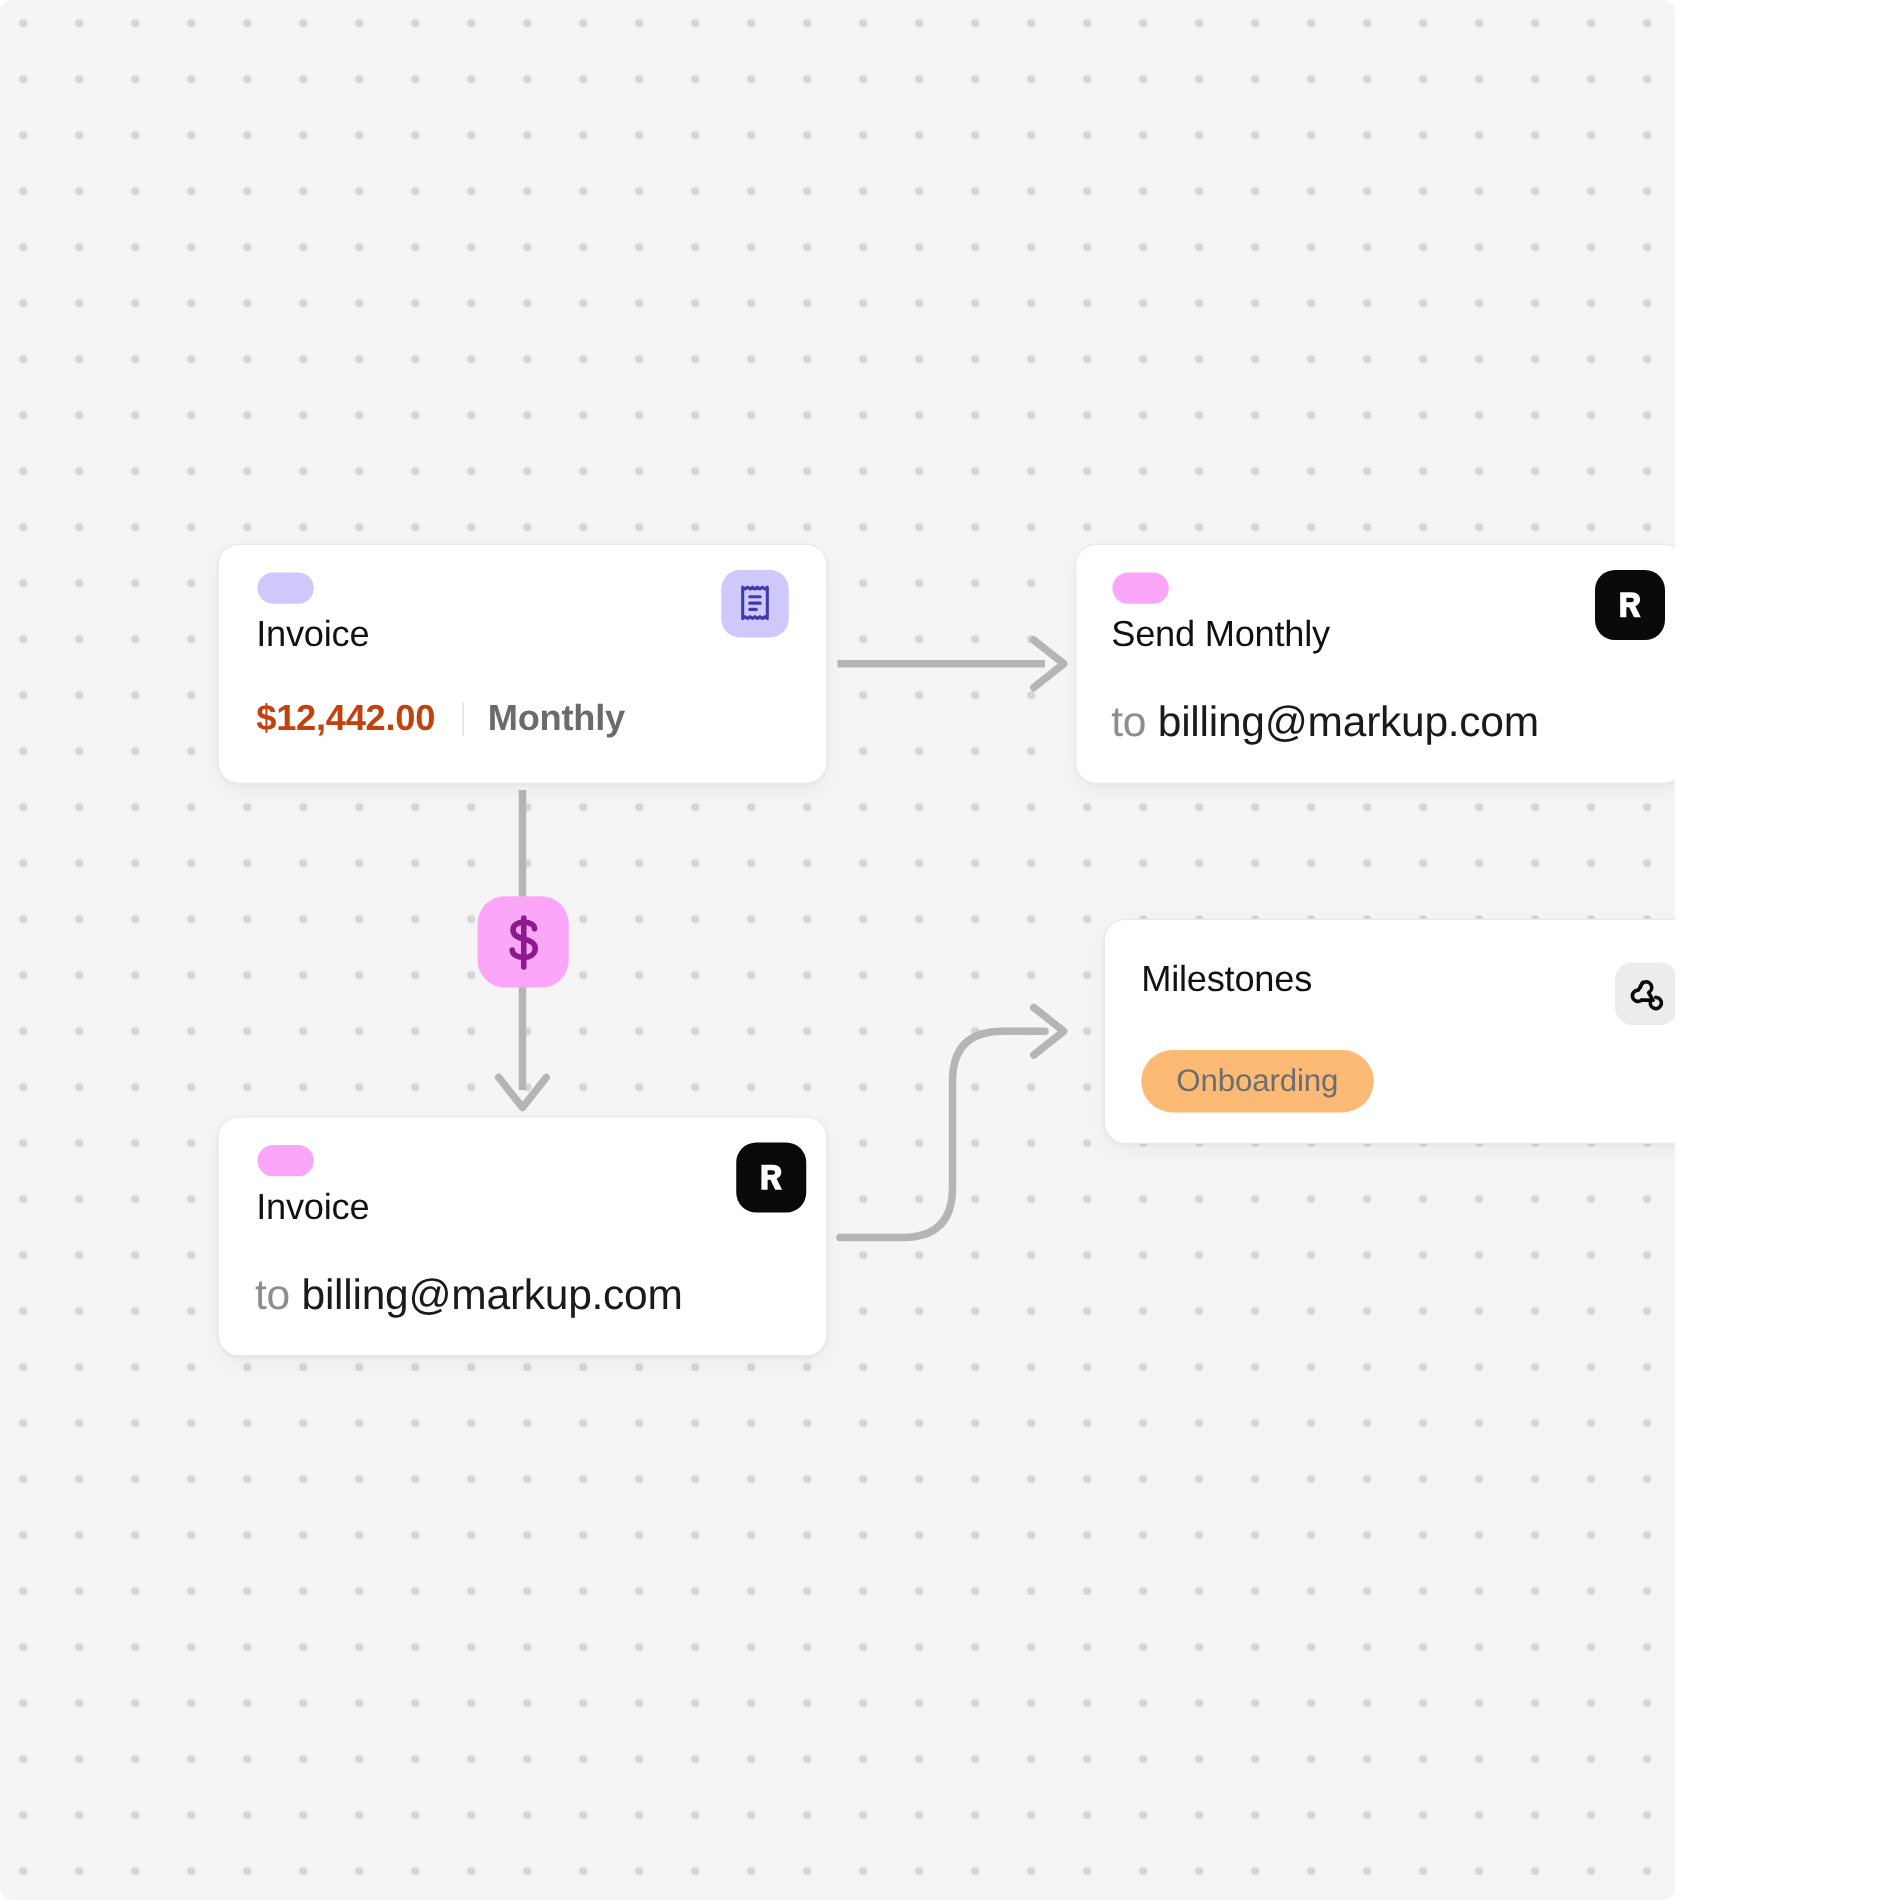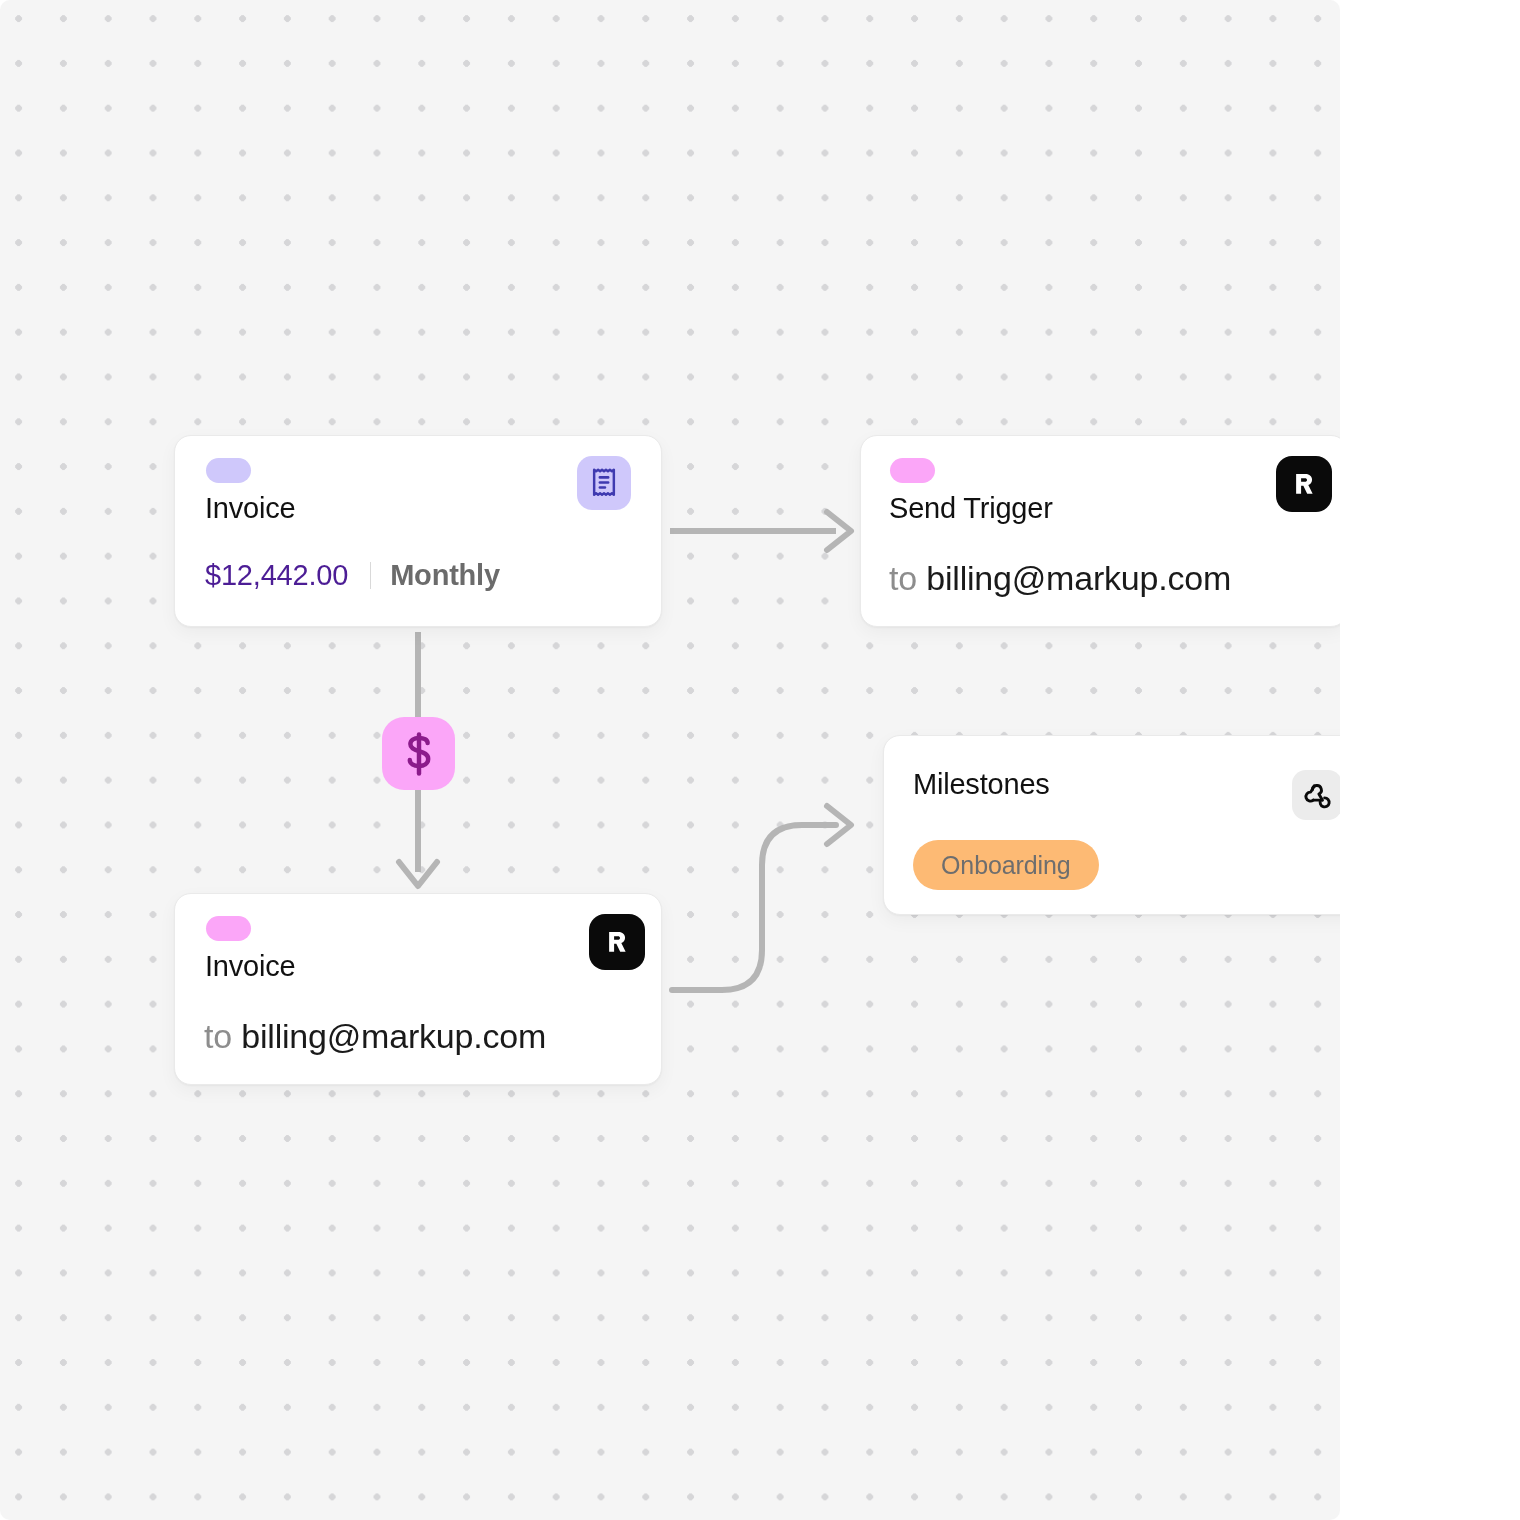--- a/index.html
+++ b/index.html
@@ -70,21 +70,21 @@
     box-sizing: border-box;
   }
 
   .meta-row {
     position: absolute;
     display: flex;
     align-items: center;
     font-size: 29px;
     white-space: nowrap;
   }
-  .meta-amount { color: #4c1d95; font-weight: 400; letter-spacing: -0.2px; }
+  .meta-amount { color: #c2410c; font-weight: 700; letter-spacing: -0.2px; }
   .meta-sep {
     display: inline-block;
     width: 1px;
     height: 27px;
     background: #d9d9d9;
     margin: 0 19px 0 22px;
   }
   .meta-period { color: #6b6b6b; font-weight: 700; letter-spacing: -0.2px; }
 
   .email-row {
@@ -190,21 +190,21 @@
     <div class="meta-row" style="left:30px; top:123px;">
       <span class="meta-amount">$12,442.00</span>
       <span class="meta-sep"></span>
       <span class="meta-period">Monthly</span>
     </div>
   </div>
 
   <div class="card" id="card-send-invoice">
     <div class="card-pill" style="left:29px; top:22px; background:#fba6f8;"></div>
 
-    <div class="card-title" style="left:28px; top:56px;">Send Trigger</div>
+    <div class="card-title" style="left:28px; top:56px;">Send Monthly</div>
 
     <div class="card-badge badge-black" style="left:415px; top:20px;">
       <svg width="30" height="30" viewBox="0 0 32 32">
         <path d="M7.6 5.2 H17.6 C21.9 5.2 24.6 7.8 24.6 11.4 C24.6 14.1 23.0 16.2 20.6 17.0
                  L25.2 26.4 H19.4 L15.3 17.9 H12.9 V26.4 H7.6 Z
                  M12.9 9.9 V13.7 H16.9 C18.3 13.7 19.2 13.0 19.2 11.8 C19.2 10.6 18.3 9.9 16.9 9.9 Z" fill="#ffffff"></path>
       </svg>
     </div>
 
     <div class="email-row" style="left:28px; top:123px;">

